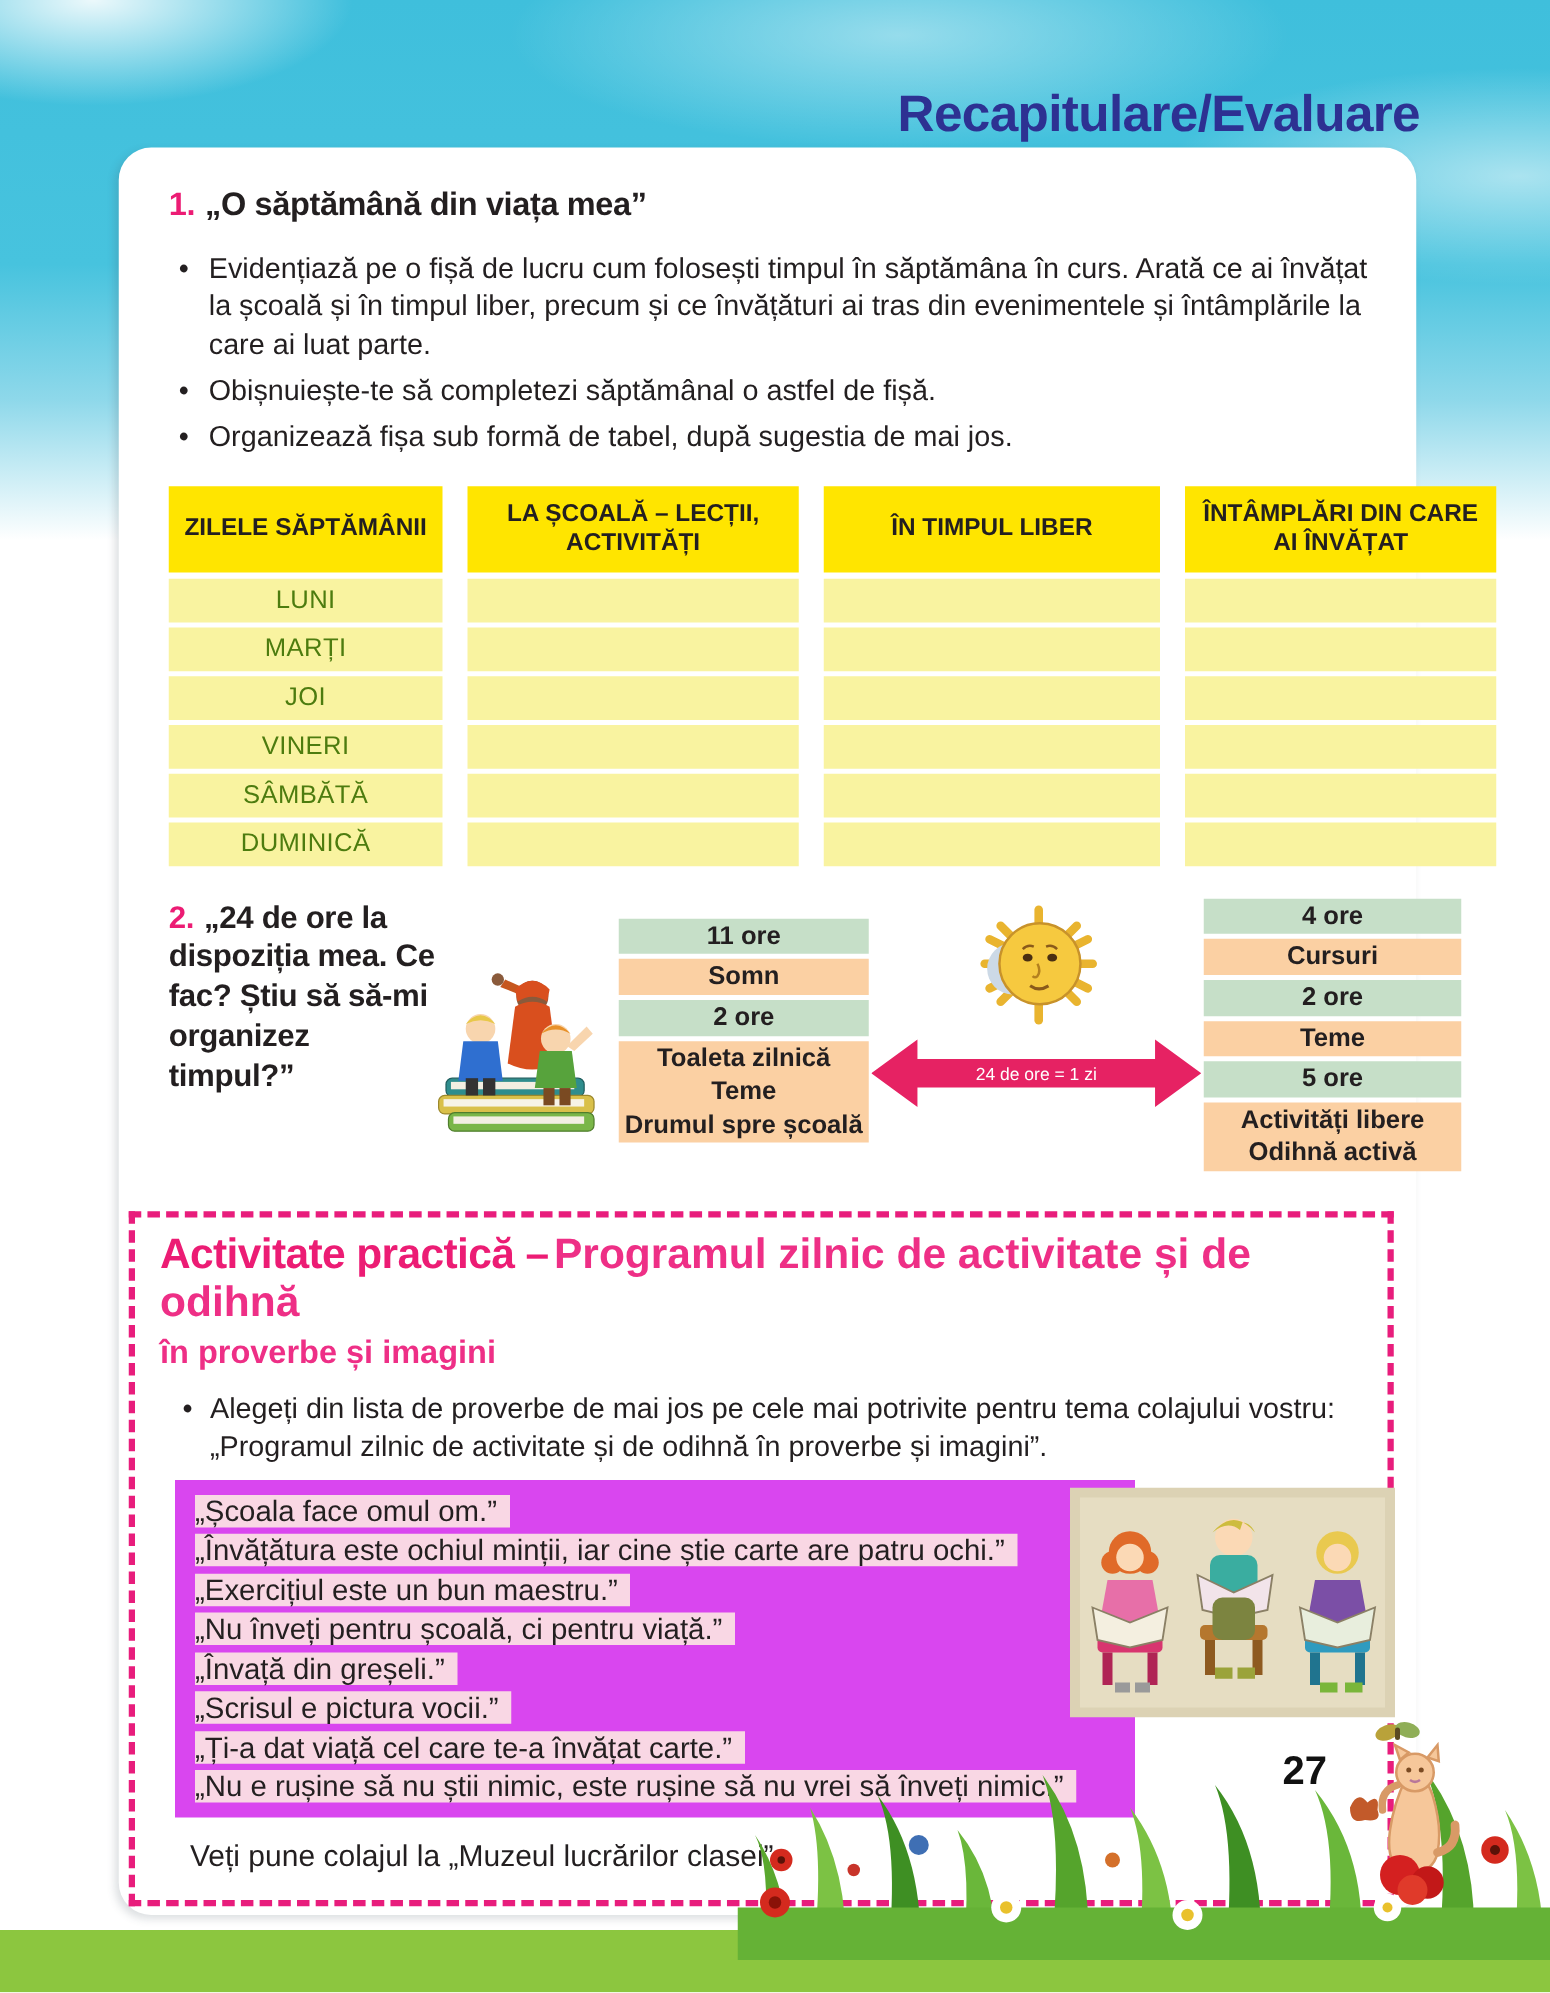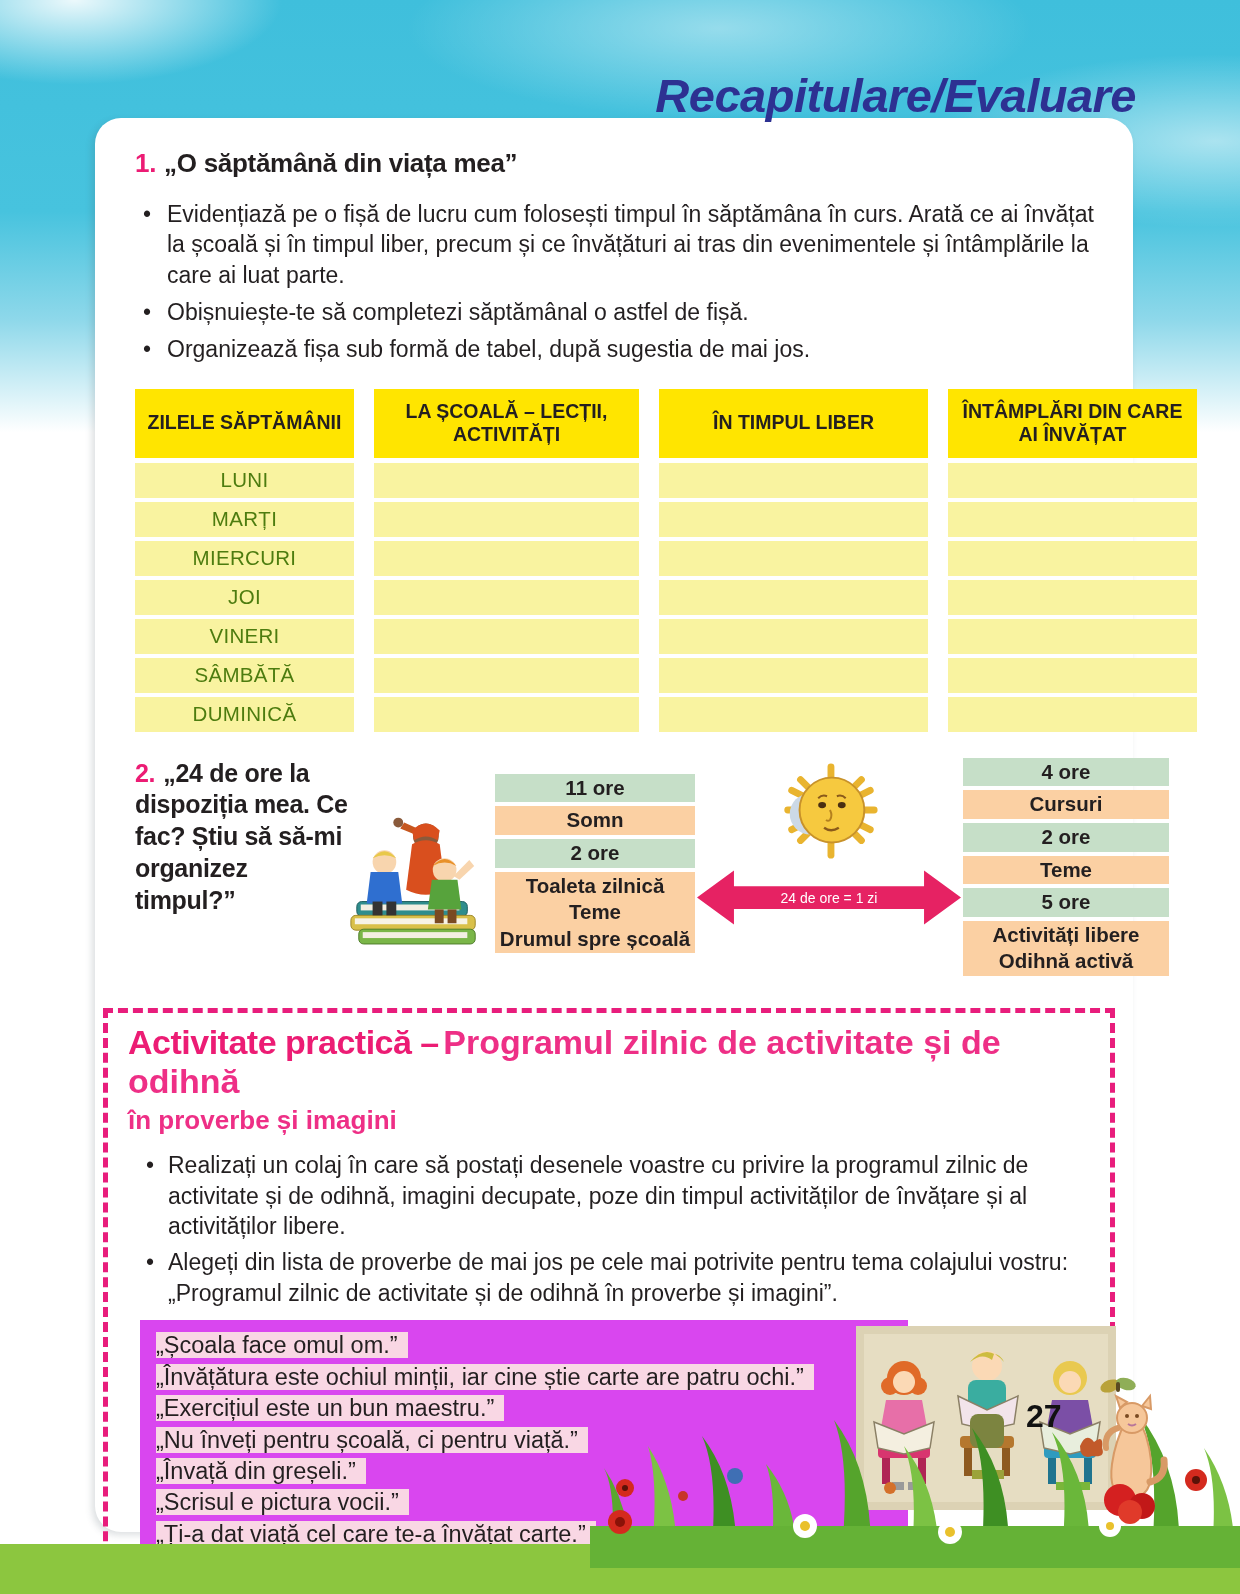--- a/index.html
+++ b/index.html
@@ -8,21 +8,21 @@
 
   
   .sky { position:absolute; top:0; left:0; width:100%; height:470px;
     background:
       radial-gradient(ellipse 320px 130px at 6% 0%, rgba(255,255,255,.9), rgba(255,255,255,0) 65%),
       radial-gradient(ellipse 520px 150px at 58% 6%, rgba(255,255,255,.45), rgba(255,255,255,0) 60%),
       radial-gradient(ellipse 460px 140px at 98% 30%, rgba(255,255,255,.55), rgba(255,255,255,0) 62%),
       linear-gradient(180deg, #3fbfdc 0%, #47c3de 45%, #8ed8ea 68%, #ffffff 92%);
   }
 
-  .header-title { position:absolute; top:68px; right:104px; font-size:47px; font-weight:bold; color:#2d3192; letter-spacing:-.5px; z-index:3;font-style:italic; }
+  .header-title { position:absolute; top:68px; right:104px; font-size:41px; font-weight:bold; color:#2d3192; letter-spacing:-.5px; z-index:3; }
 
   
   .card { position:absolute; left:95px; top:118px; width:1038px; height:1414px; background:#fff; border-radius:26px;
     box-shadow:-3px 3px 7px rgba(60,80,90,.18); z-index:2; }
   .card-inner { padding:30px 30px 0 40px; }
 
   .s1-title { font-size:26px; font-weight:bold; letter-spacing:-.3px; }
   .num { color:#ec1c74; margin-right:8px; }
 
   .bullets { list-style:none; margin-top:20px; }
@@ -109,26 +109,20 @@
           </div>
         <div class="t-body">
             <div class="t-row">
             <div class="dcell">LUNI</div>
             <div class="ecell"></div>
             <div class="ecell"></div>
             <div class="ecell"></div>
           </div>
             <div class="t-row">
             <div class="dcell">MARȚI</div>
-            <div class="ecell"></div>
-            <div class="ecell"></div>
-            <div class="ecell"></div>
-          </div>
-            <div class="t-row">
-            <div class="dcell">MIERCURI</div>
             <div class="ecell"></div>
             <div class="ecell"></div>
             <div class="ecell"></div>
           </div>
             <div class="t-row">
             <div class="dcell">JOI</div>
             <div class="ecell"></div>
             <div class="ecell"></div>
             <div class="ecell"></div>
           </div>
@@ -286,21 +280,20 @@
       </div>
 
       <div class="activity-box">
         <div class="act-title-line1">
           <span class="act-main">Activitate practică –</span>
           <span class="act-rest">Programul zilnic de activitate și de odihnă</span>
         </div>
         <div class="act-line2 act-rest">în proverbe și imagini</div>
 
         <ul class="bullets act-bullets">
-            <li><span>Realizați un colaj în care să postați desenele voastre cu privire la programul zilnic de activitate și de odihnă, imagini decupate, poze din timpul activităților de învățare și al activităților libere.</span></li>
             <li><span>Alegeți din lista de proverbe de mai jos pe cele mai potrivite pentru tema colajului vostru: „Programul zilnic de activitate și de odihnă în proverbe și imagini”.</span></li>
           </ul>
 
         <div class="proverbs-wrap">
           <div class="proverbs">
               <div class="proverb-line"><span>„Școala face omul om.”</span></div>
               <div class="proverb-line"><span>„Învățătura este ochiul minții, iar cine știe carte are patru ochi.”</span></div>
               <div class="proverb-line"><span>„Exercițiul este un bun maestru.”</span></div>
               <div class="proverb-line"><span>„Nu înveți pentru școală, ci pentru viață.”</span></div>
               <div class="proverb-line"><span>„Învață din greșeli.”</span></div>

